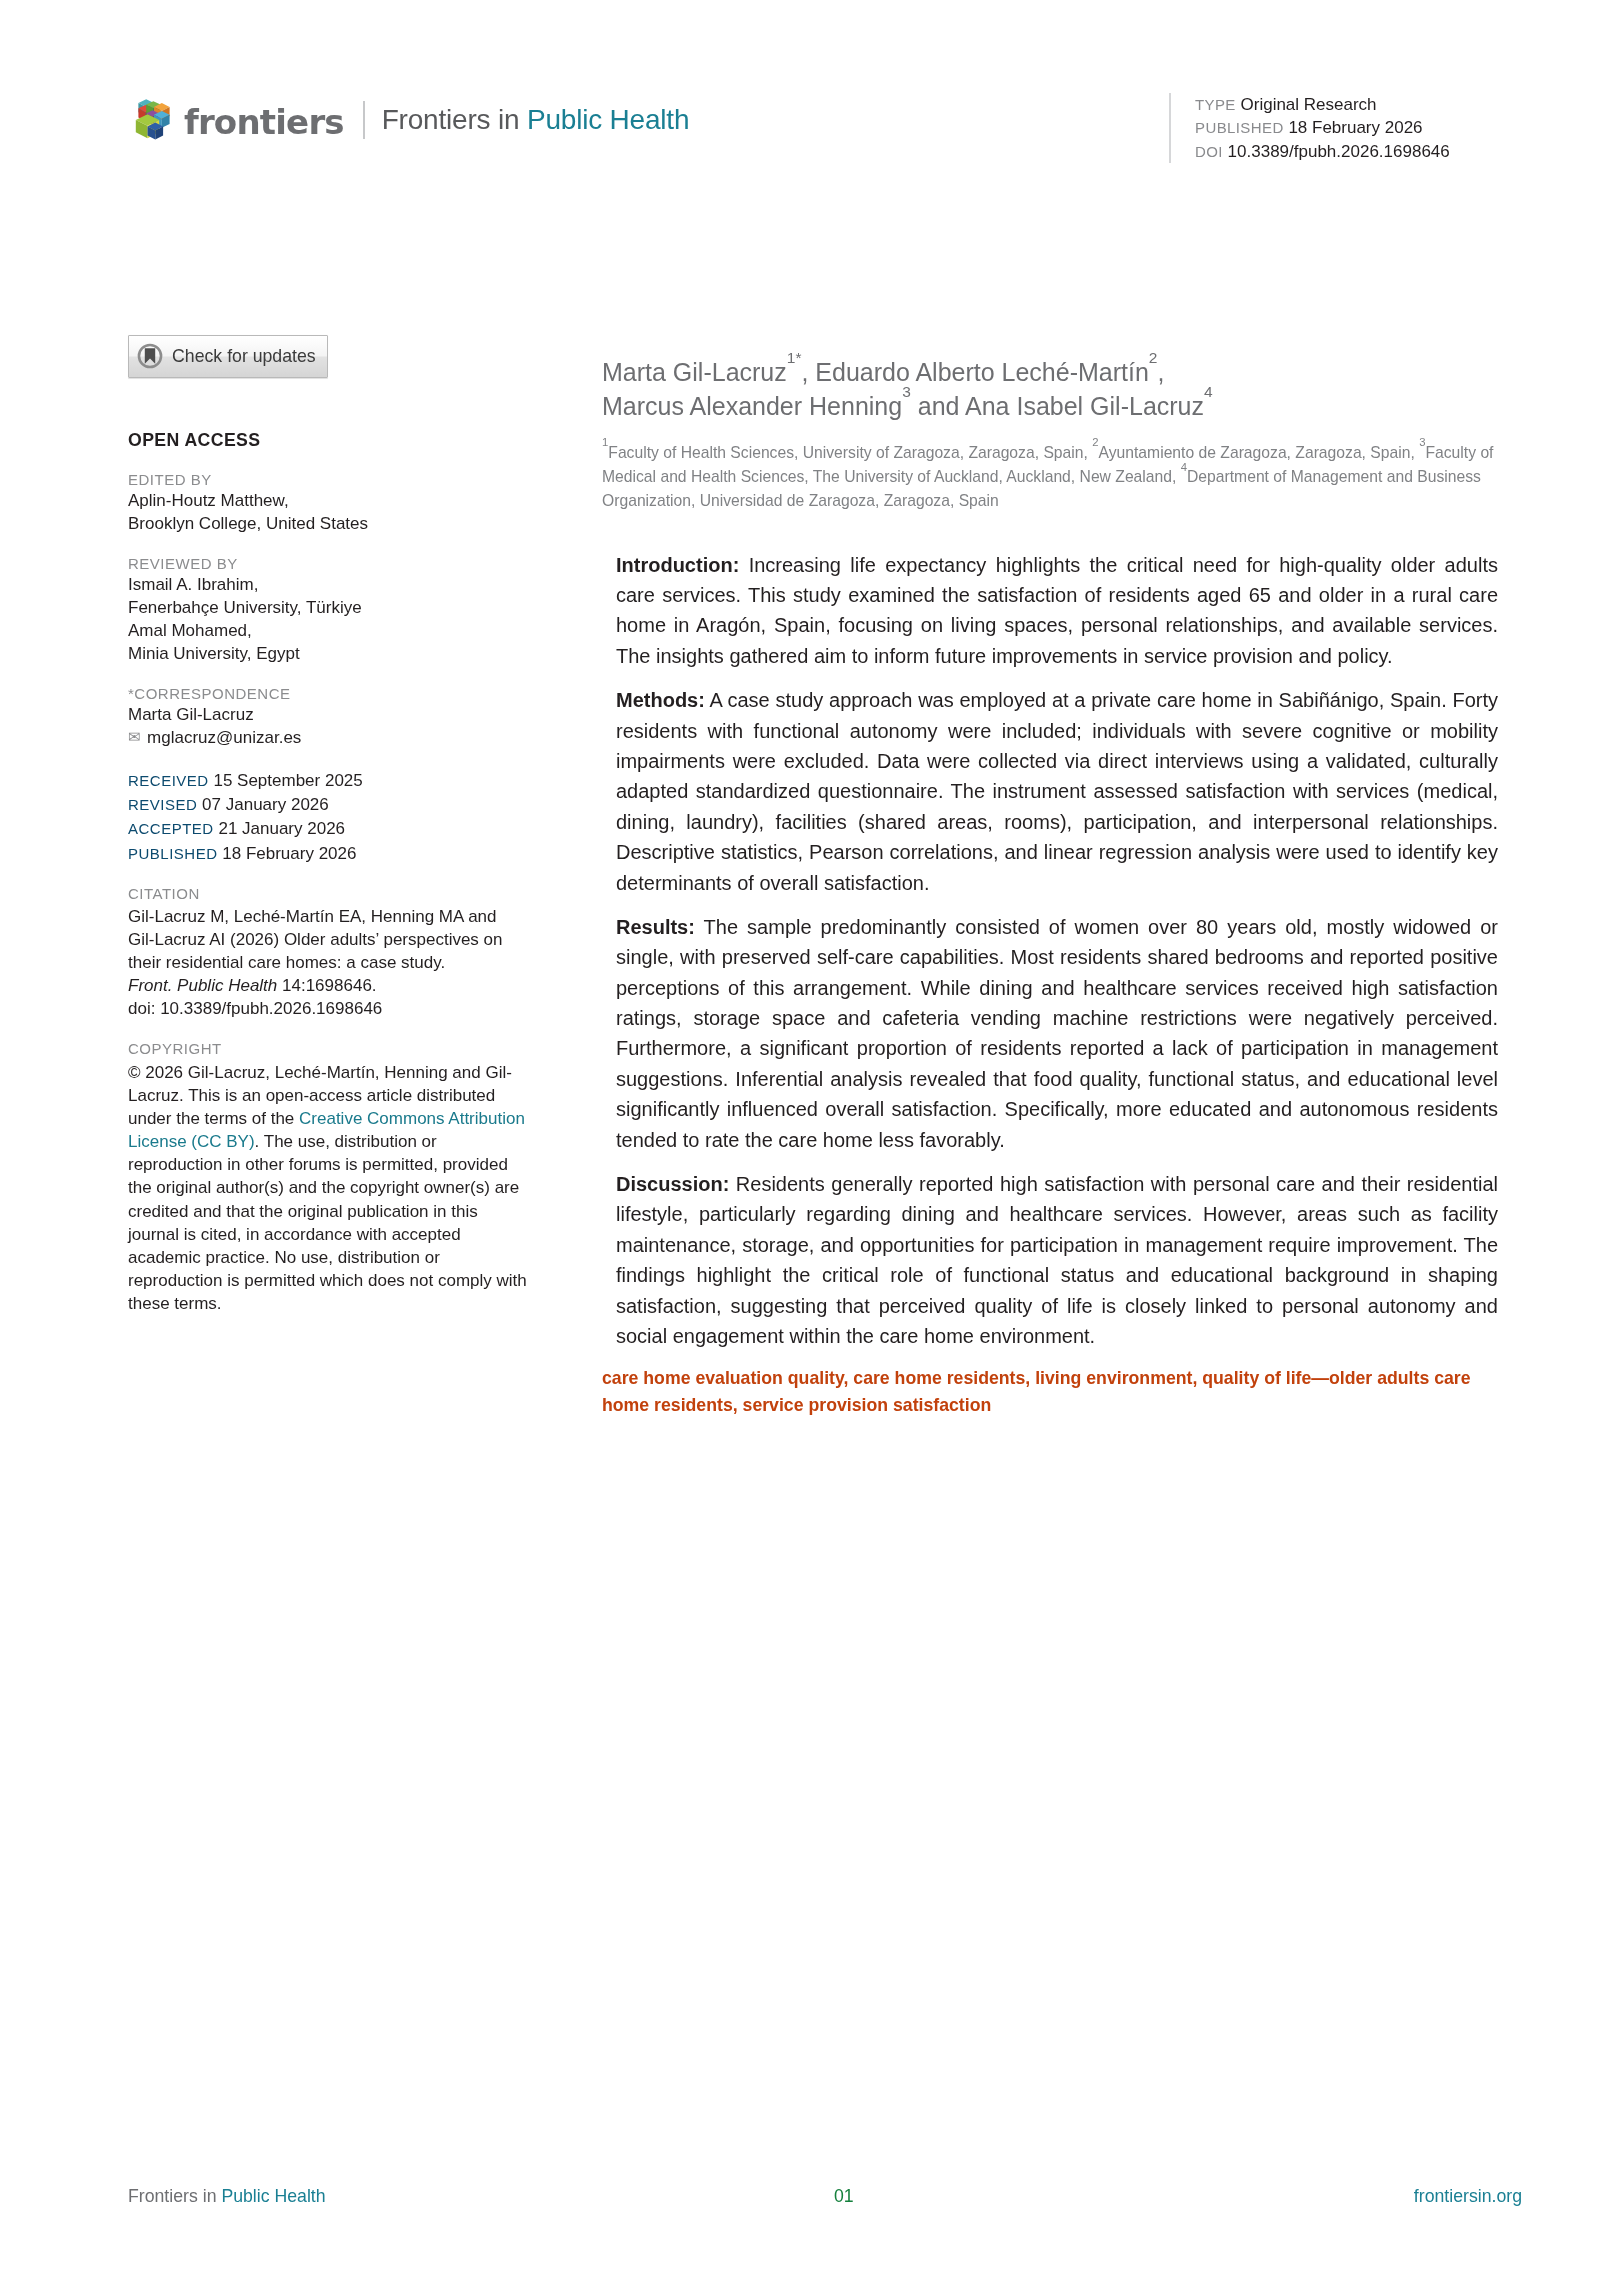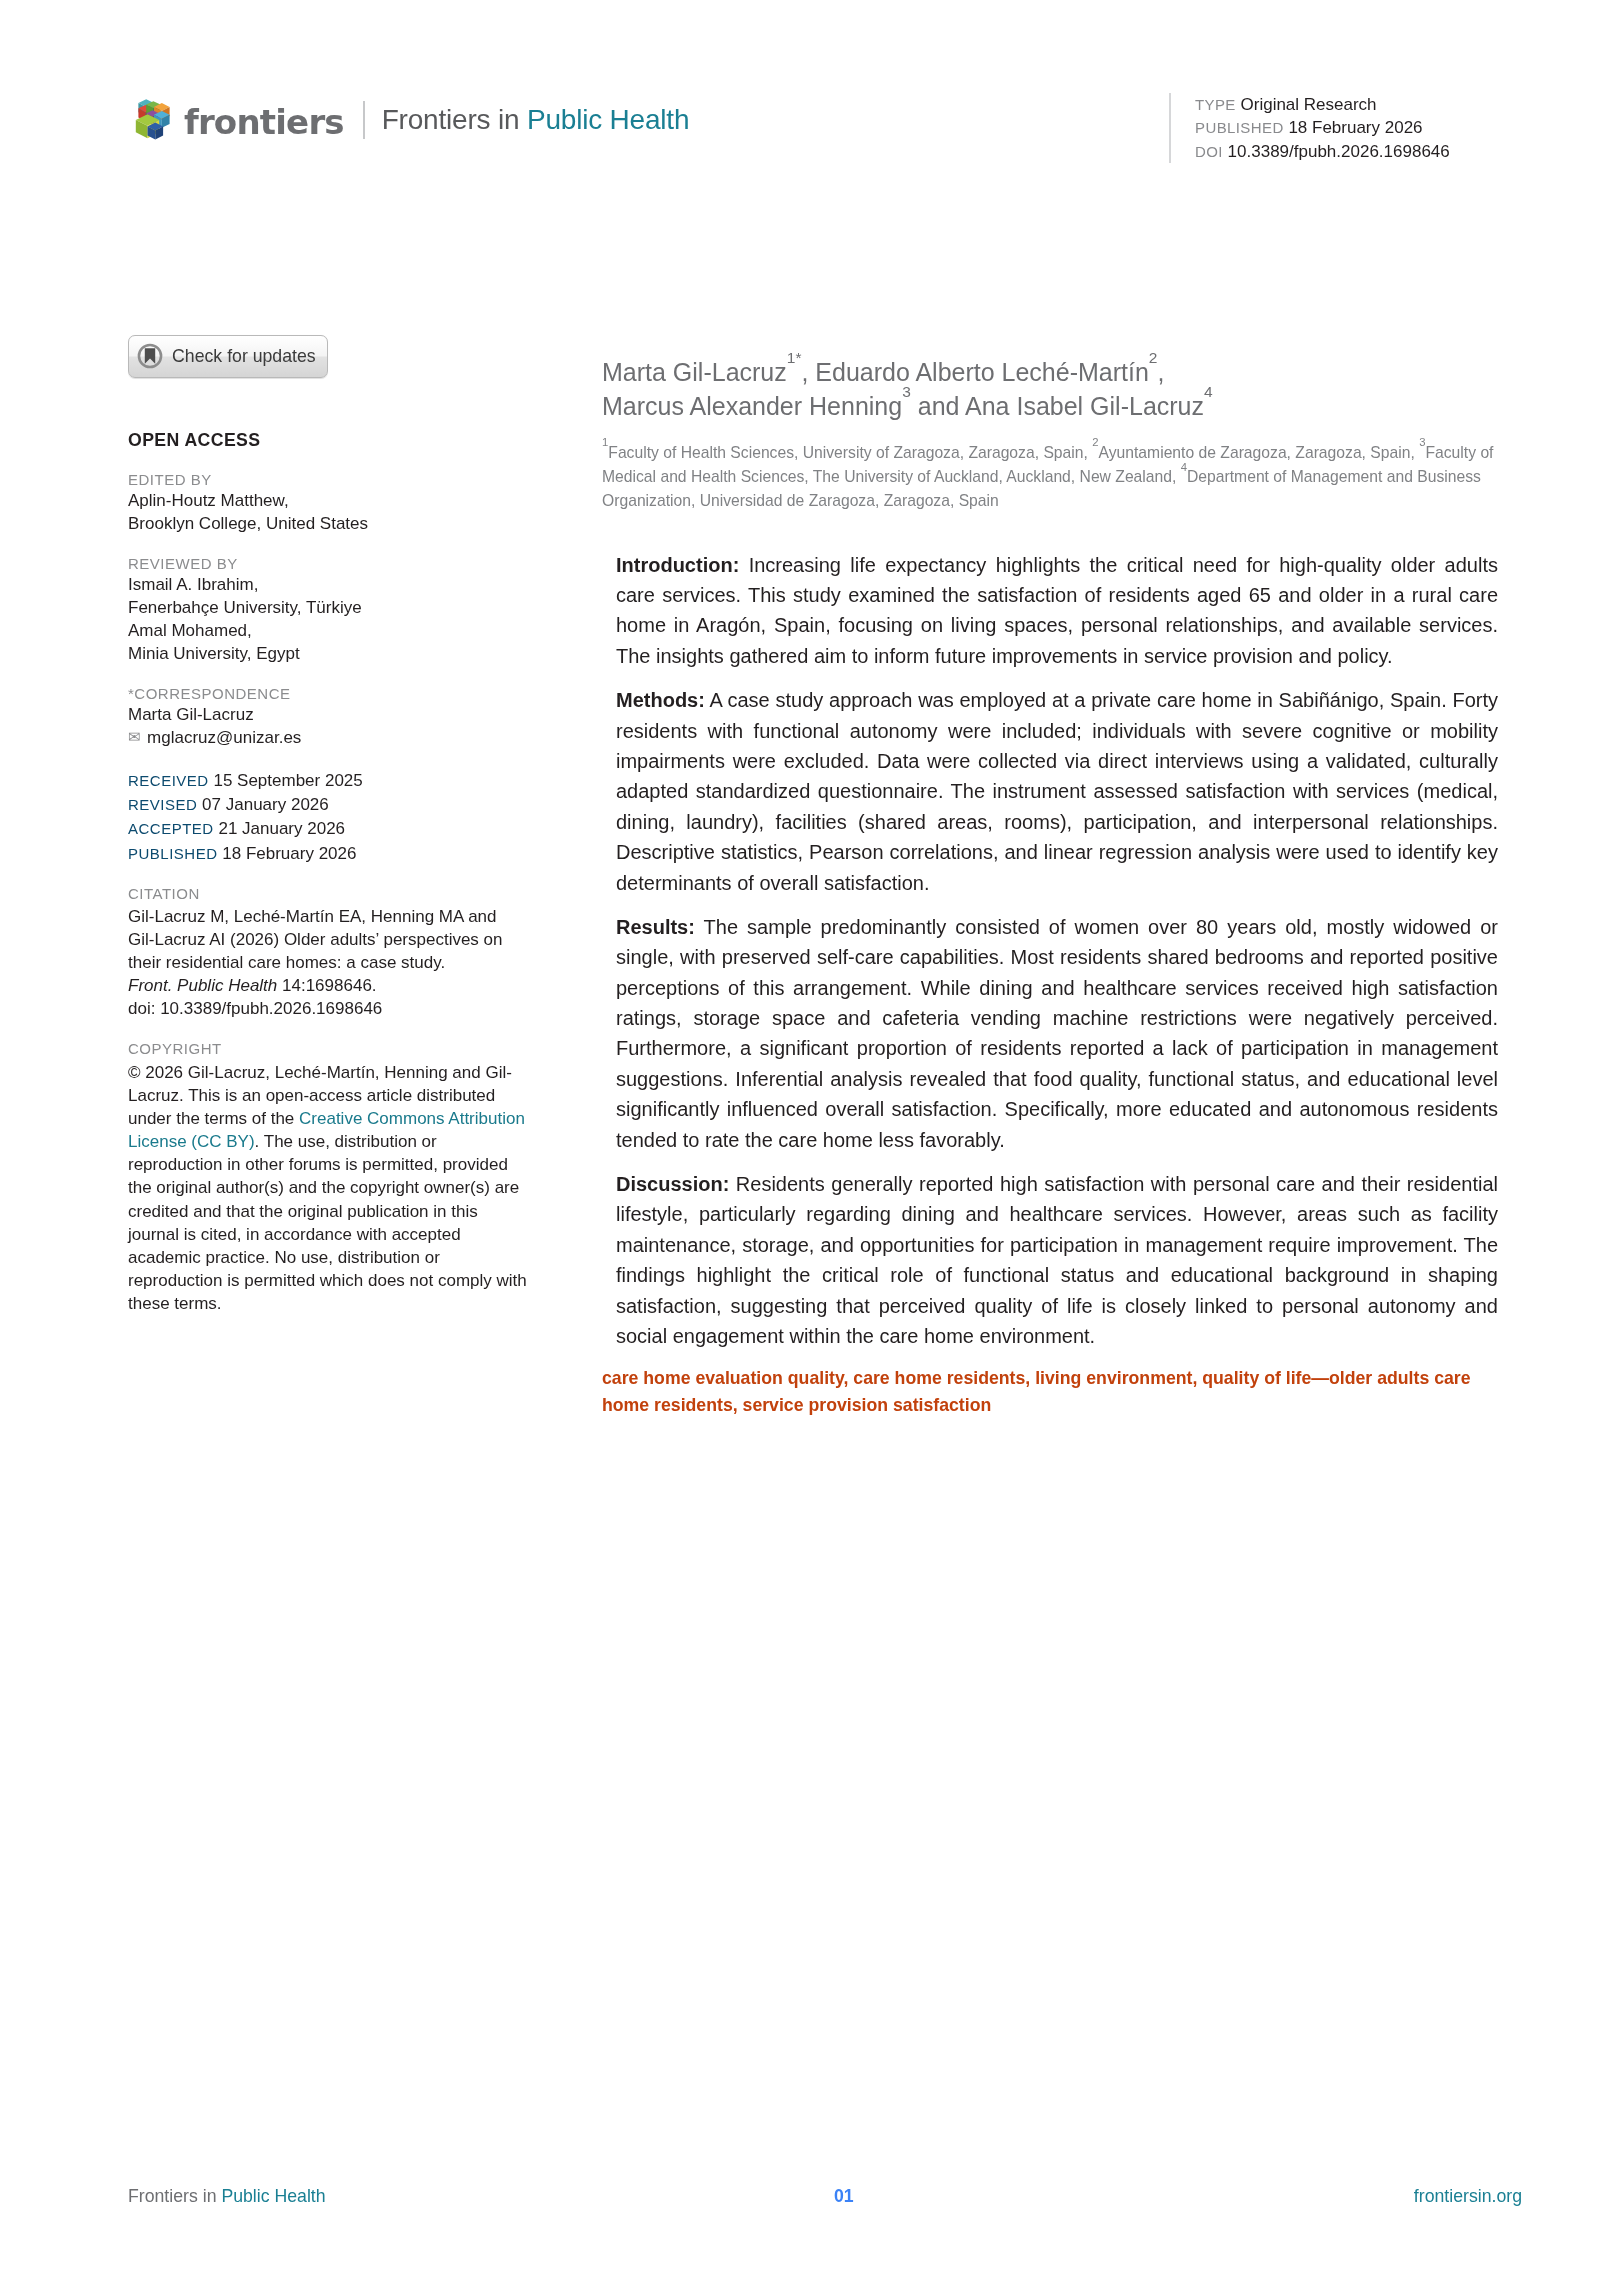--- a/index.html
+++ b/index.html
@@ -90,21 +90,21 @@
     position: absolute;
     left: 128px;
     top: 335px;
     width: 399px;
   }
   .cfu-badge {
     display: inline-flex;
     align-items: center;
     gap: 9.2px;
     border: 1.3px solid #b9b9b9;
-    border-radius: 7px;
+    border-radius: 1px;
     background: linear-gradient(180deg, #ffffff 0%, #f4f4f4 48%, #e2e2e2 52%, #d5d5d5 100%);
     padding: 6.5px 11.8px 6.5px 7.9px;
     box-shadow: 0 0.7px 0.7px rgba(0,0,0,0.12);
   }
   .cfu-badge .cfu-label {
     font-size: 17.7px;
     color: #3b3b3b;
     font-family: "Liberation Sans", sans-serif;
     white-space: nowrap;
   }
@@ -221,23 +221,22 @@
     display: flex;
     align-items: baseline;
     font-size: 17.7px;
     color: #6d6e71;
   }
   .footer .f-left { flex: 0 0 auto; }
   .footer .f-left .accent { color: #1a7f93; }
   .footer .f-center {
     flex: 1 1 auto;
     text-align: center;
-    color: #3b82f6;
+    color: #15803d;
     margin-left: -52px;
-    font-weight: bold;
   }
   .footer .f-right {
     flex: 0 0 auto;
     color: #1a7f93;
   }
 </style>
 </head>
 <body>
 
 <div class="page">

